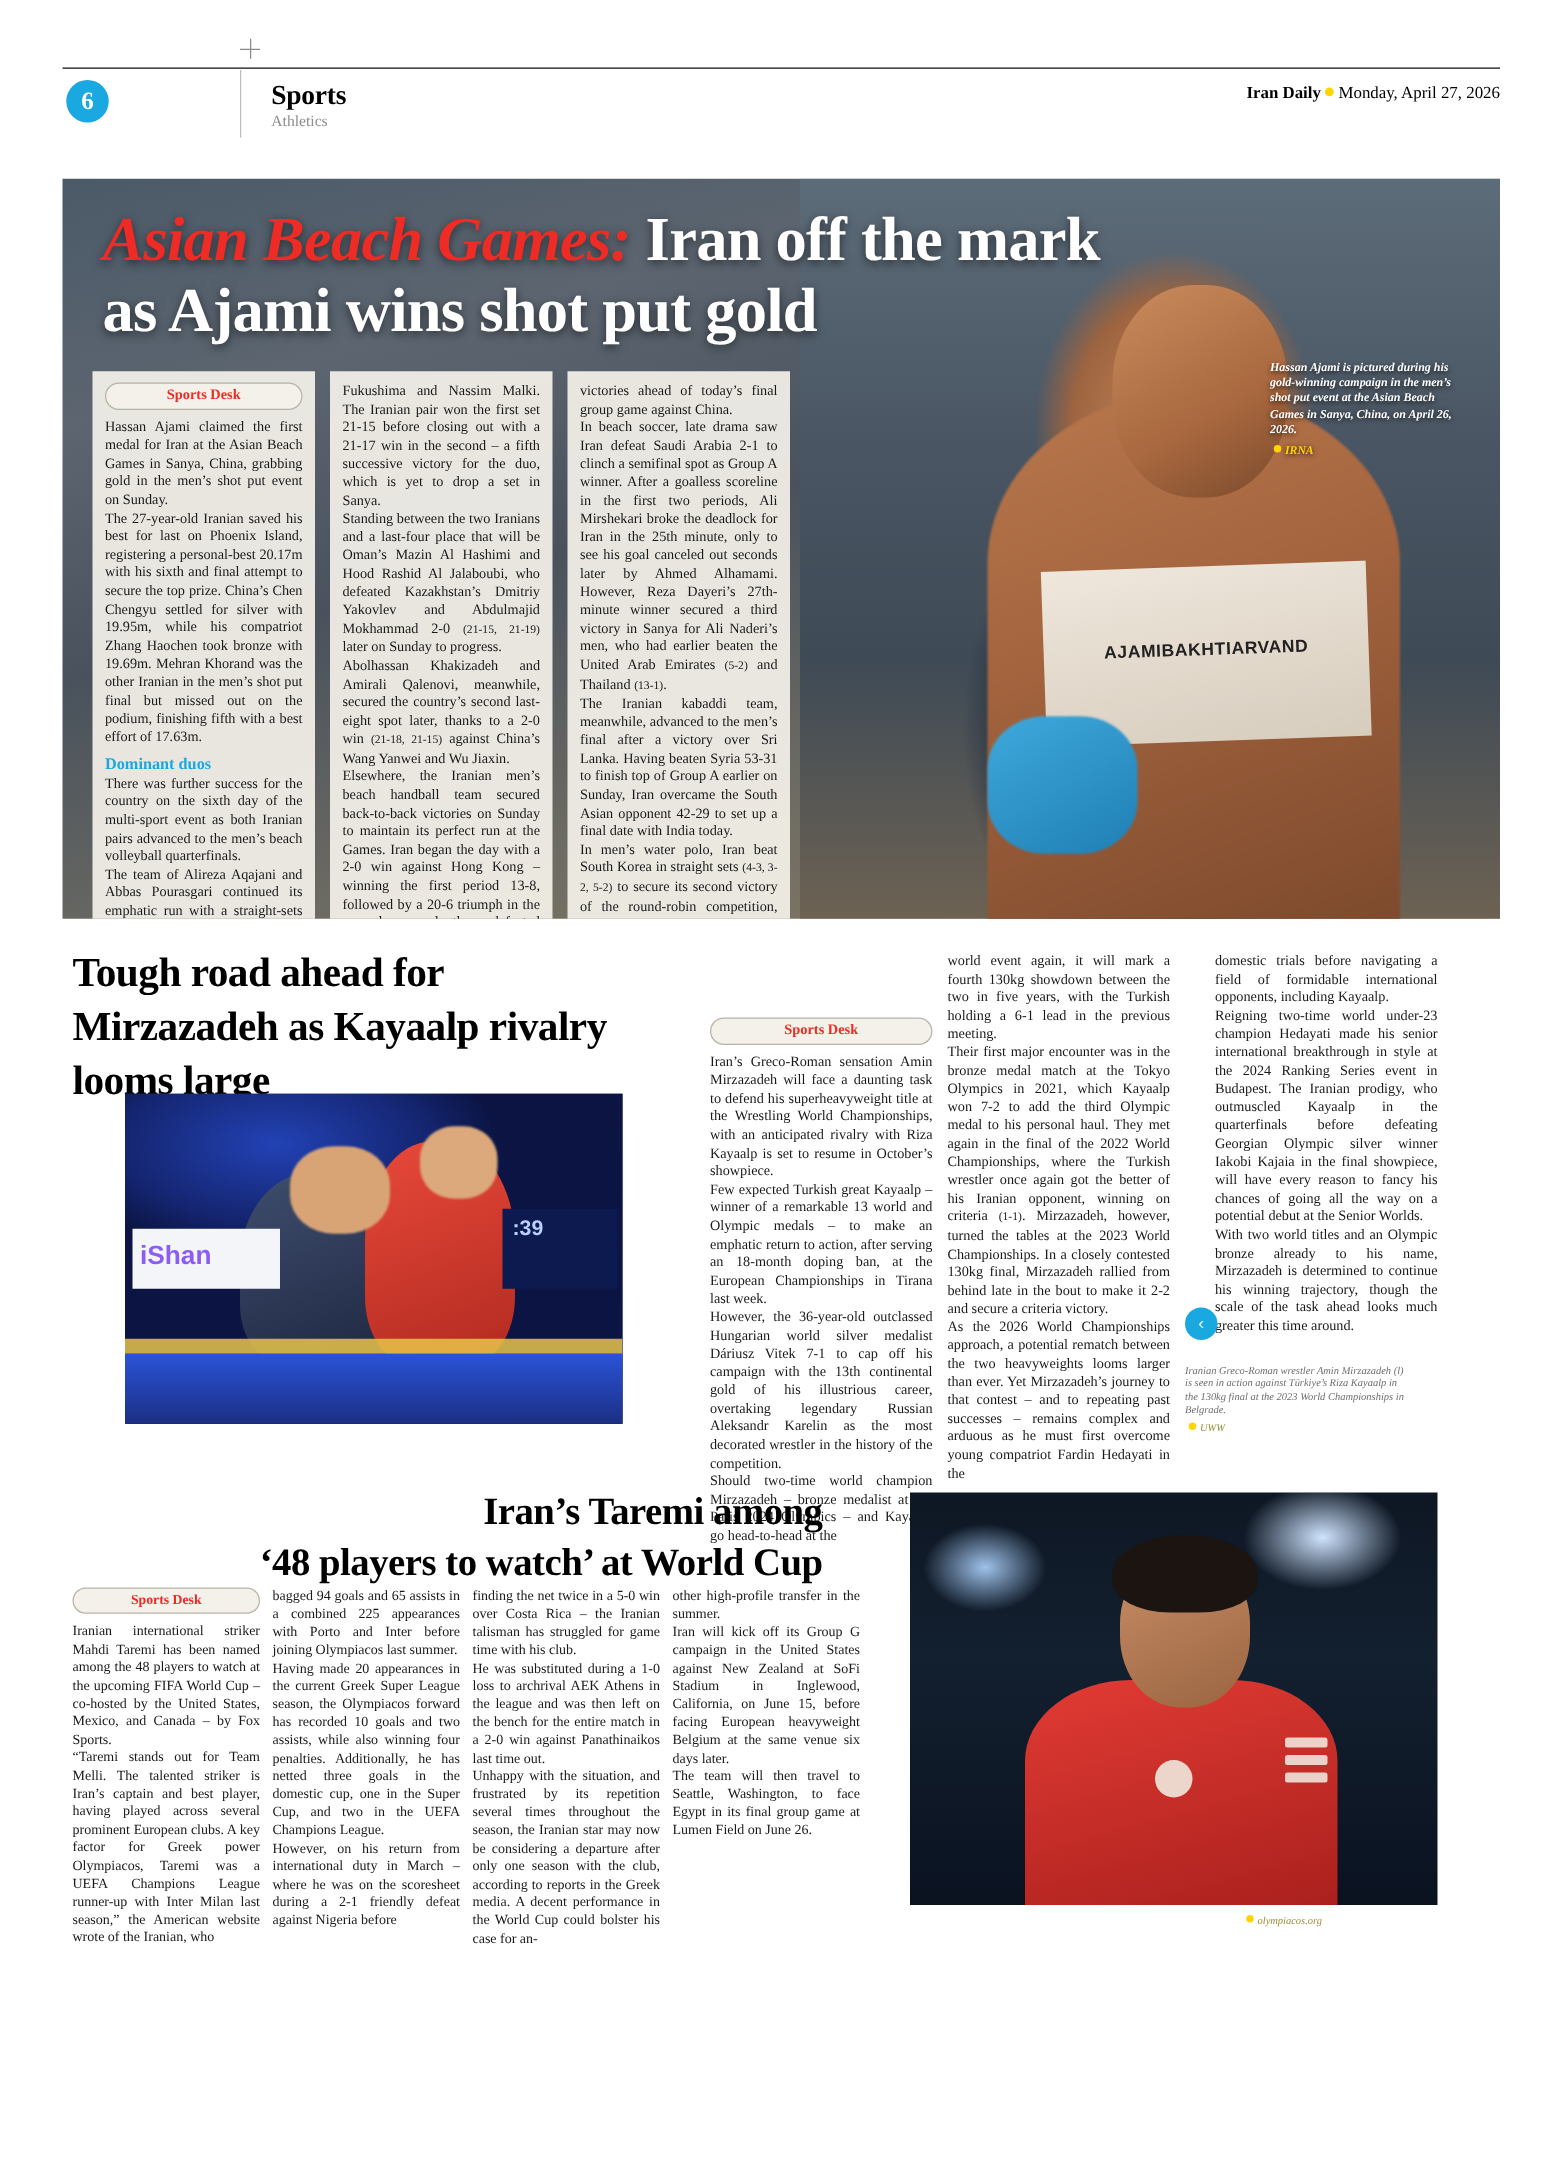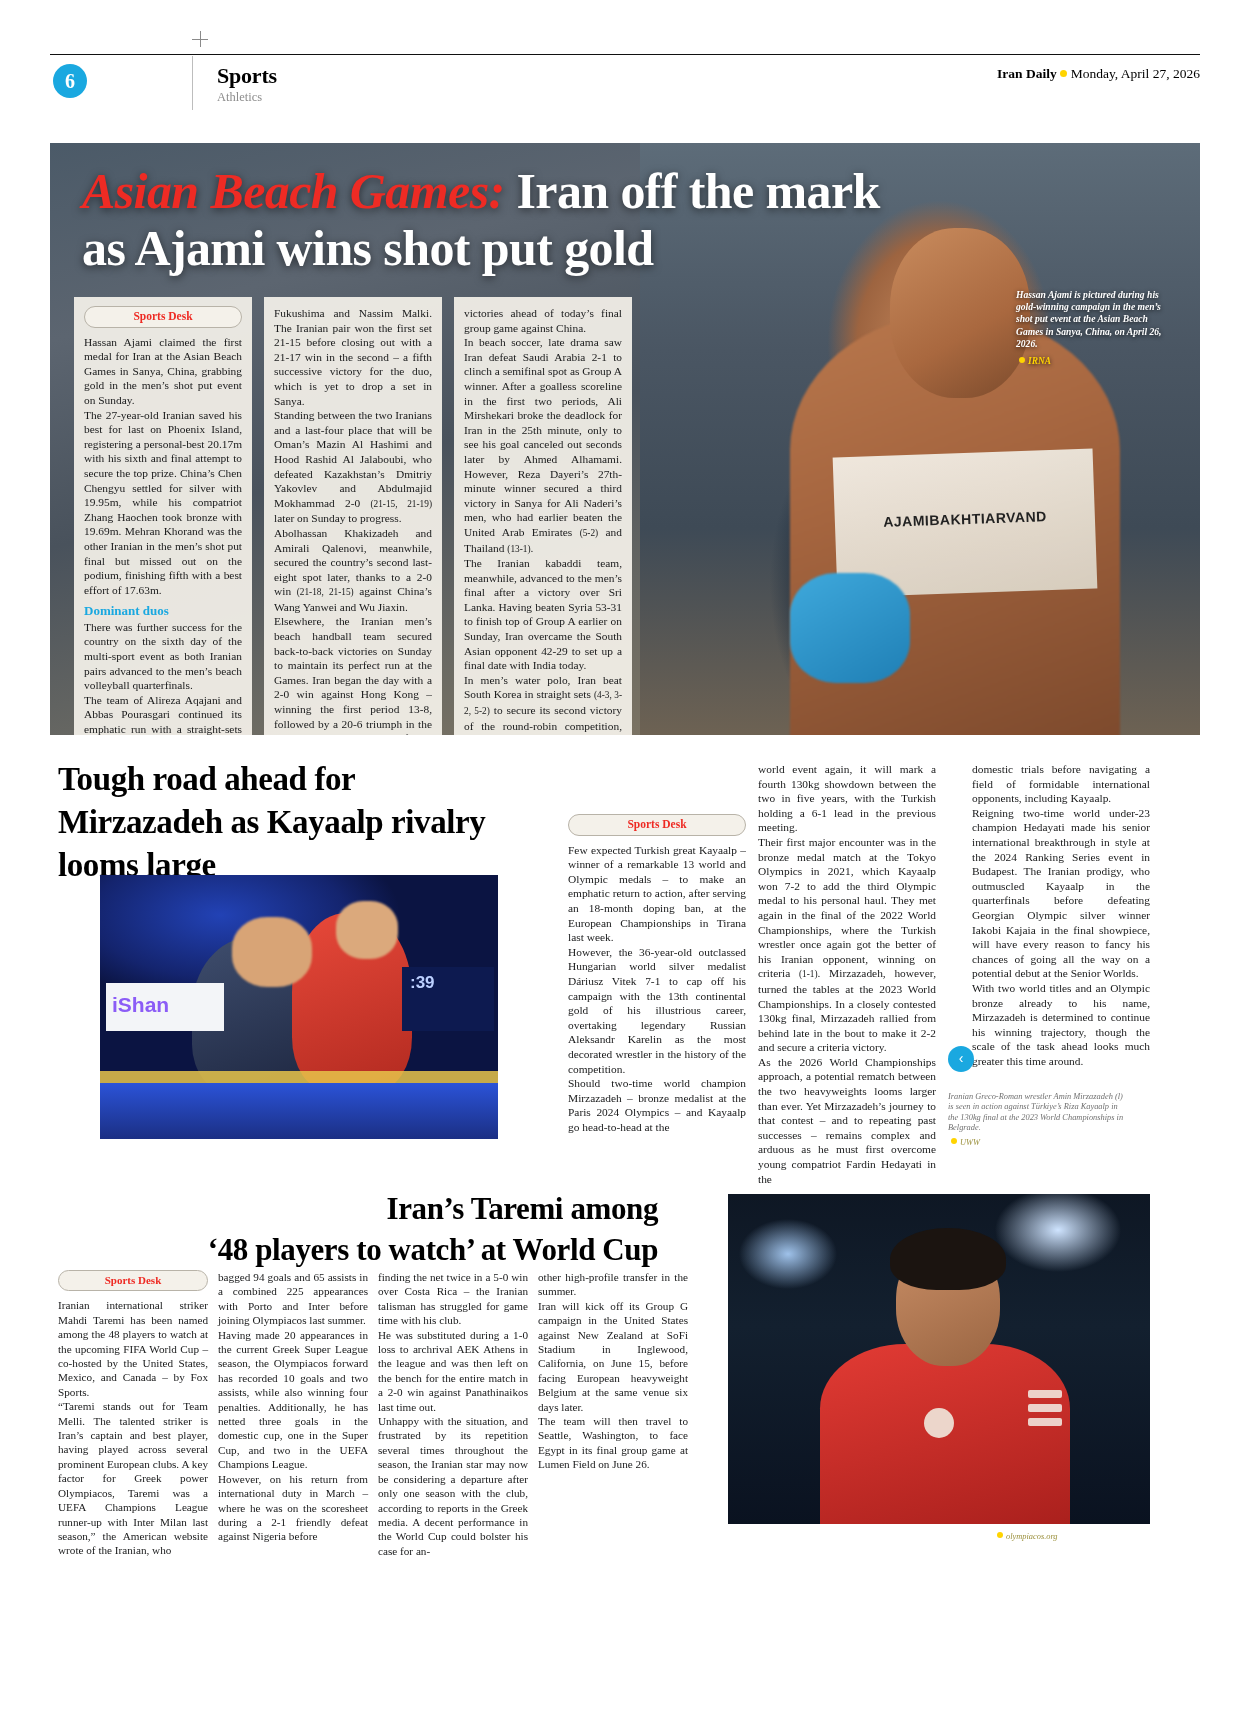--- a/index.html
+++ b/index.html
@@ -234,20 +234,21 @@
     <div class="sign">
         <span>iShan</span>
       </div>
     <div class="board">
         <span>:39</span>
       </div>
   </div>
 
   <div class="tcol" style="left:518px; top:62px;">
     <div class="deskbadge">Sports Desk</div>
+    <p>Iran’s Greco-Roman sensation Amin Mirzazadeh will face a daunting task to defend his superheavyweight title at the Wrestling World Championships, with an anticipated rivalry with Riza Kayaalp is set to resume in October’s showpiece.</p>
     <p>Few expected Turkish great Kayaalp – winner of a remarkable 13 world and Olympic medals – to make an emphatic return to action, after serving an 18-month doping ban, at the European Championships in Tirana last week.</p>
     <p>However, the 36-year-old outclassed Hungarian world silver medalist Dáriusz Vitek 7-1 to cap off his campaign with the 13th continental gold of his illustrious career, overtaking legendary Russian Aleksandr Karelin as the most decorated wrestler in the history of the competition.</p>
     <p>Should two-time world champion Mirzazadeh – bronze medalist at the Paris 2024 Olympics – and Kayaalp go head-to-head at the</p>
   </div>
 
   <div class="tcol" style="left:708px; top:10px;">
     <p>world event again, it will mark a fourth 130kg showdown between the two in five years, with the Turkish holding a 6-1 lead in the previous meeting.</p>
     <p><span>Their first major encounter was in the bronze medal match at the Tokyo Olympics in 2021, which Kayaalp won 7-2 to add the third Olympic medal to his personal haul. They met again in the final of the 2022 World Championships, where the Turkish wrestler once again got the better of his Iranian opponent, winning on criteria </span><span class="scr">(1-1)</span><span>. Mirzazadeh, however, turned the tables at the 2023 World Championships. In a closely contested 130kg final, Mirzazadeh rallied from behind late in the bout to make it 2-2 and secure a criteria victory.</span></p>
     <p>As the 2026 World Championships approach, a potential rematch between the two heavyweights looms larger than ever. Yet Mirzazadeh’s journey to that contest – and to repeating past successes – remains complex and arduous as he must first overcome young compatriot Fardin Hedayati in the</p>
   </div>

